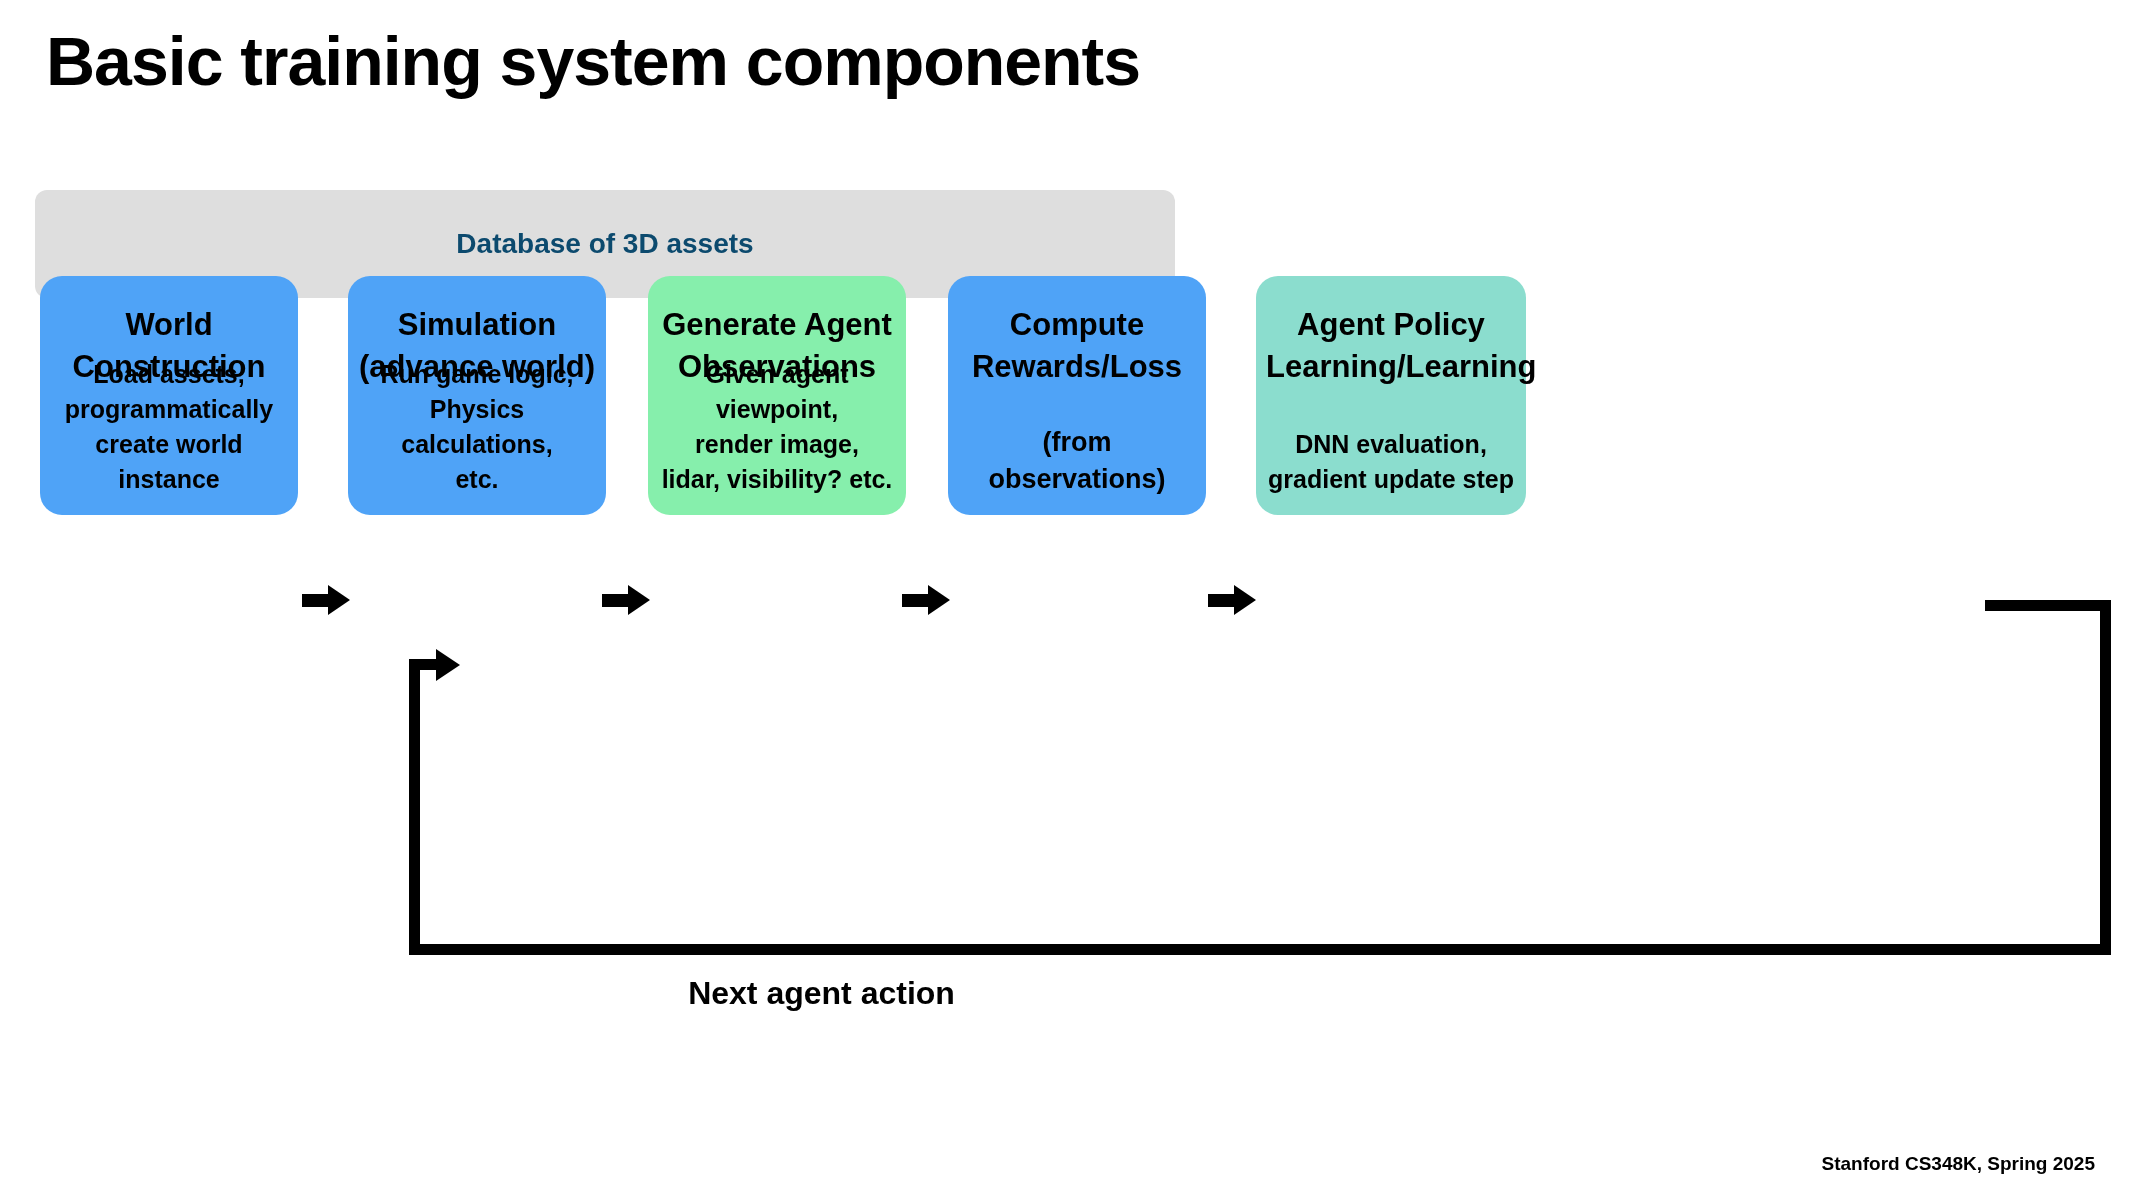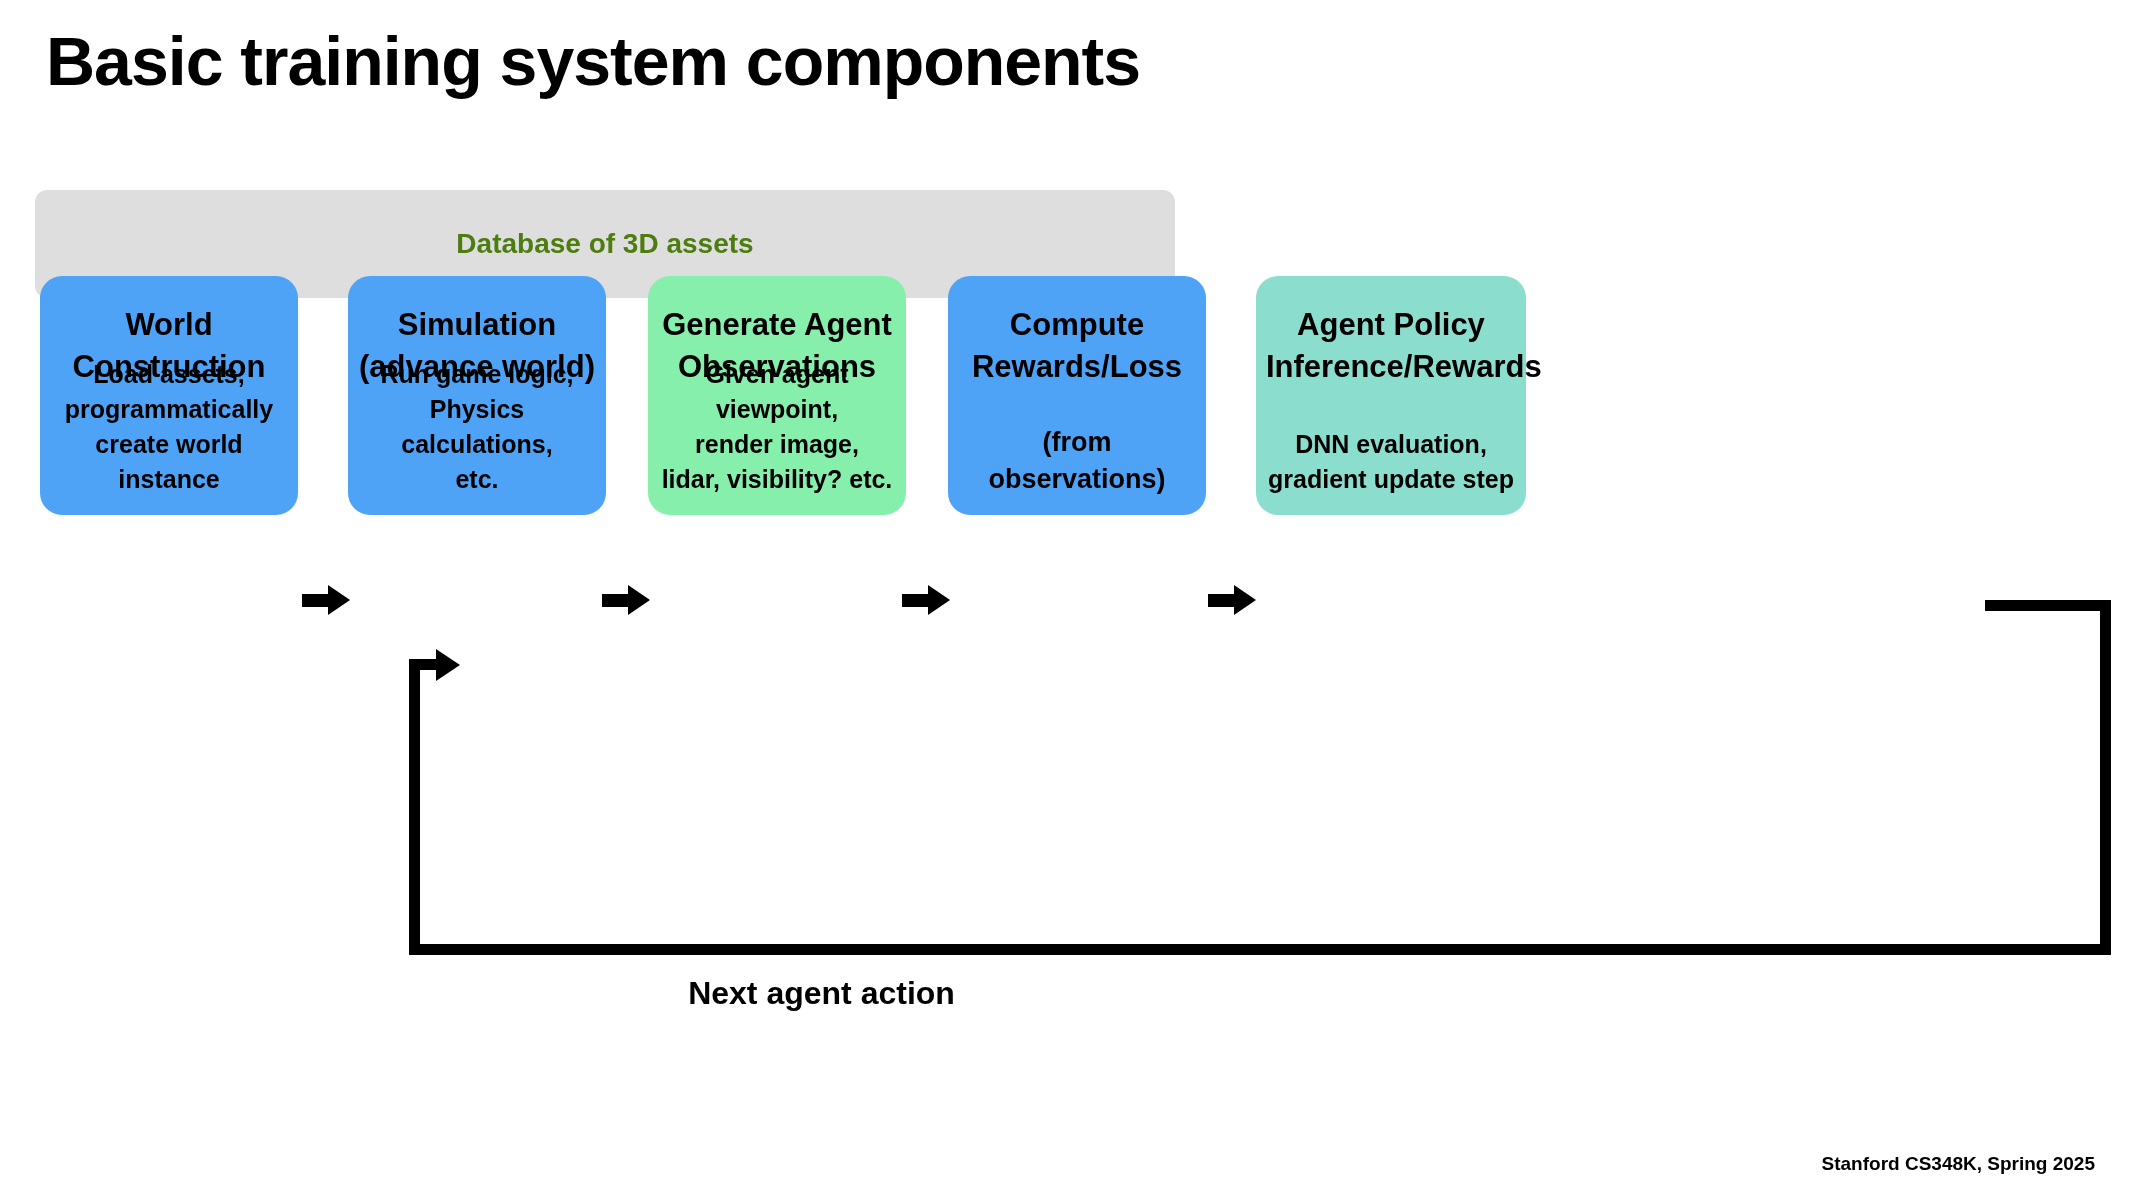--- a/index.html
+++ b/index.html
@@ -46,21 +46,21 @@
     background: #dedede;
     border-radius: 12px;
     display: flex;
     flex-direction: column;
     align-items: center;
     justify-content: center;
   }
   #db-box .db-line {
     font-size: 28px;
     font-weight: bold;
-    color: #4d7c0f;
+    color: #0c4a6e;
     line-height: 1.32;
     text-align: center;
     white-space: nowrap;
   }
 
   
   .gray-arrow {
     position: absolute;
     width: 34px;
     height: 70px;
@@ -275,21 +275,21 @@
   </div>
 
   <div id="box-rewards" class="stage-box">
     <div class="stage-title">Compute
 Rewards/Loss</div>
     <div class="stage-note">(from observations)</div>
   </div>
 
   <div id="box-policy" class="stage-box">
     <div class="stage-title">Agent Policy
-Inference/Rewards</div>
+Learning/Learning</div>
     <div class="stage-sub">DNN evaluation,
 gradient update step</div>
   </div>
 
   <div class="flow-arrow" style="left:302px;">
     <div class="shaft"></div>
     <div class="head"></div>
   </div>
   <div class="flow-arrow" style="left:602px;">
     <div class="shaft"></div>

